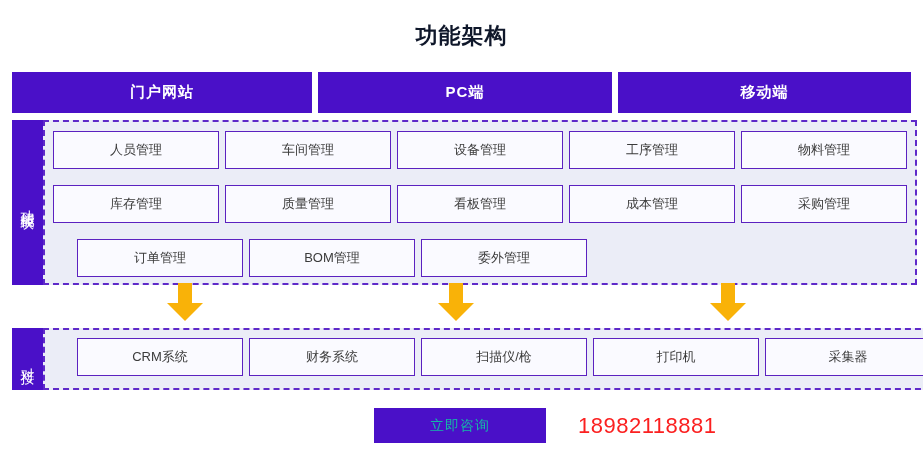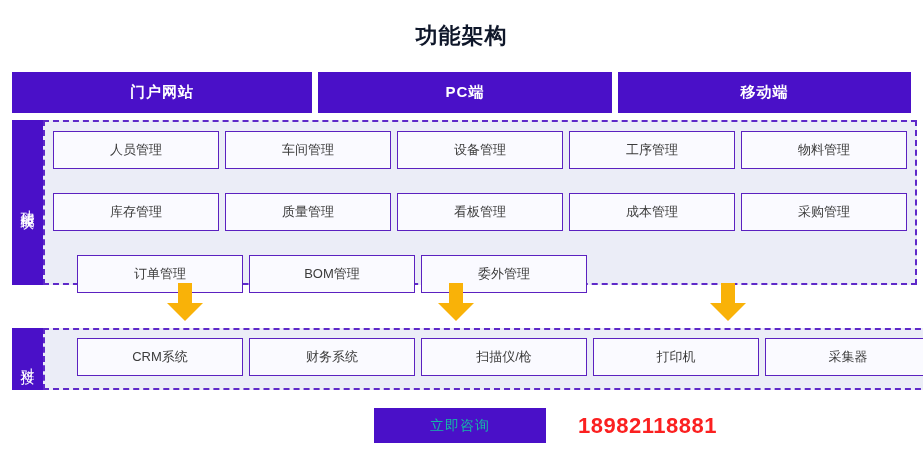--- a/index.html
+++ b/index.html
@@ -103,21 +103,21 @@
     width: 899px;
     height: 62px;
   }
   #interface-section .section-body {
     padding: 8px 8px;
   }
 
   .row {
     display: flex;
     gap: 6px;
-    margin-bottom: 24px;
+    margin-bottom: 16px;
   }
   .row:last-child { margin-bottom: 0; padding-left: 24px; }
 
   .cell {
     height: 38px;
     background: #fafaff;
     border: 1.5px solid #5b21c0;
     box-sizing: border-box;
     display: flex;
     align-items: center;
@@ -158,21 +158,21 @@
   }
   .phone-number {
     position: absolute;
     left: 578px;
     top: 408px;
     height: 35px;
     display: flex;
     align-items: center;
     color: #fb2020;
     font-size: 22px;
-    font-weight: bold;
+    font-weight: normal;
     letter-spacing: 0.5px;
   }
 </style>
 </head>
 <body>
 
 <div class="page-title">功能架构</div>
 
 <div class="header-bar">
   <div class="header-seg s1">

